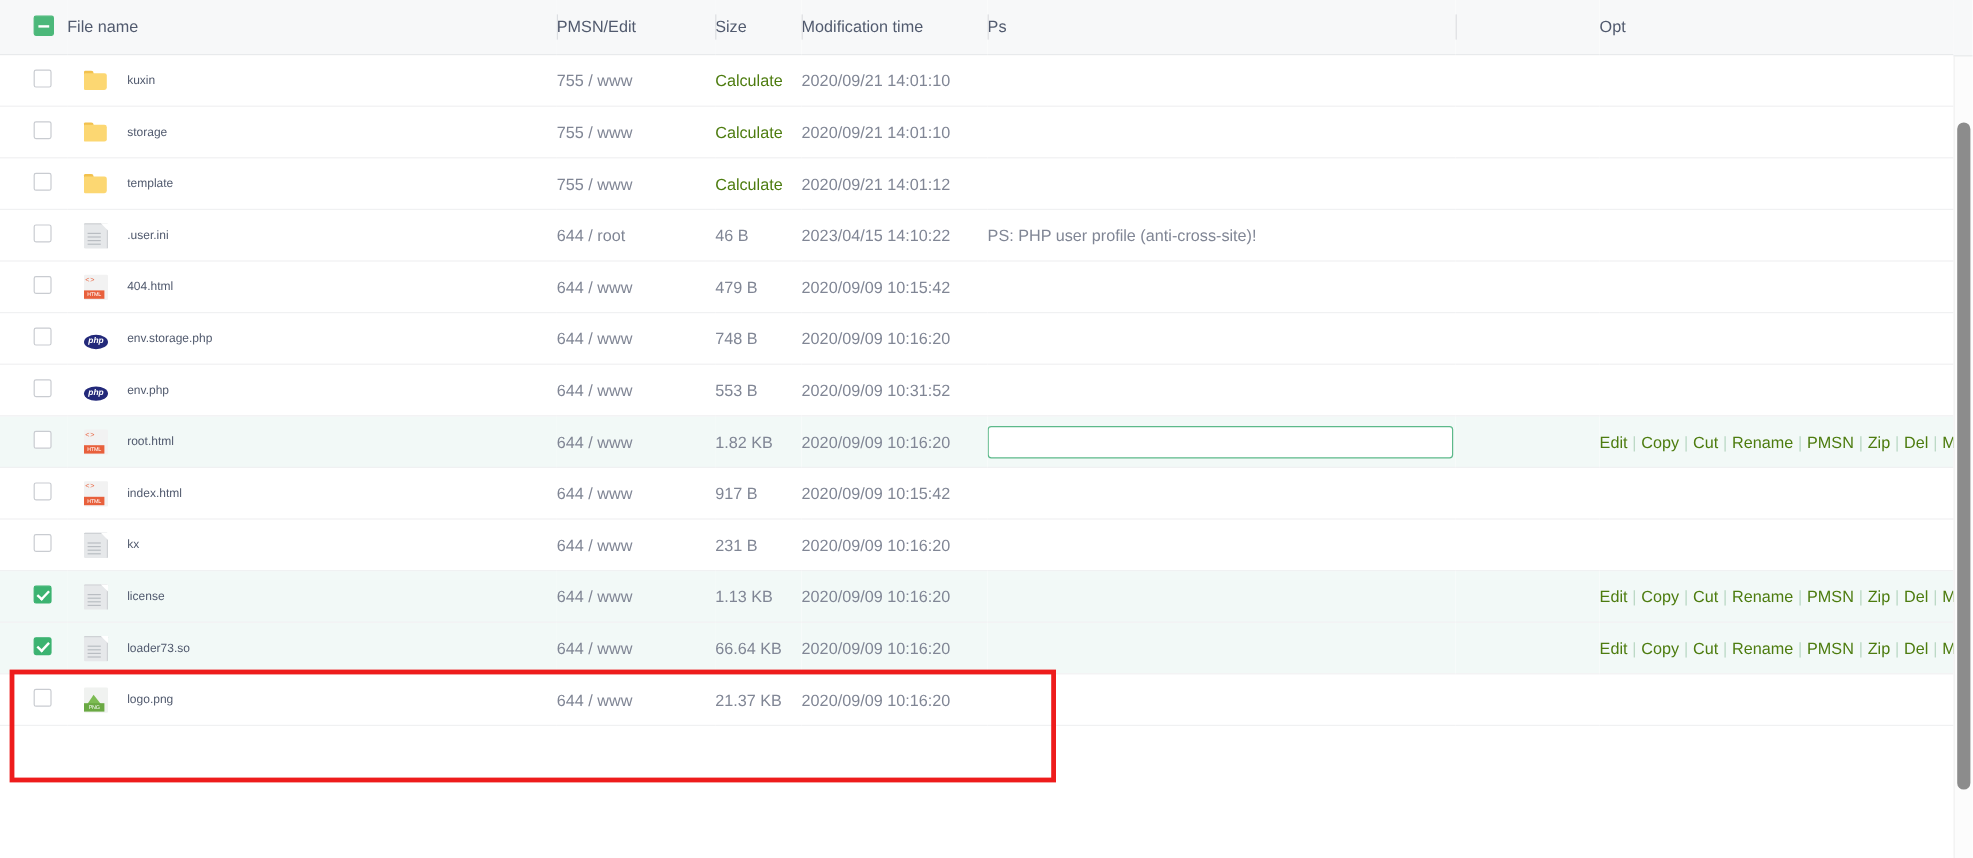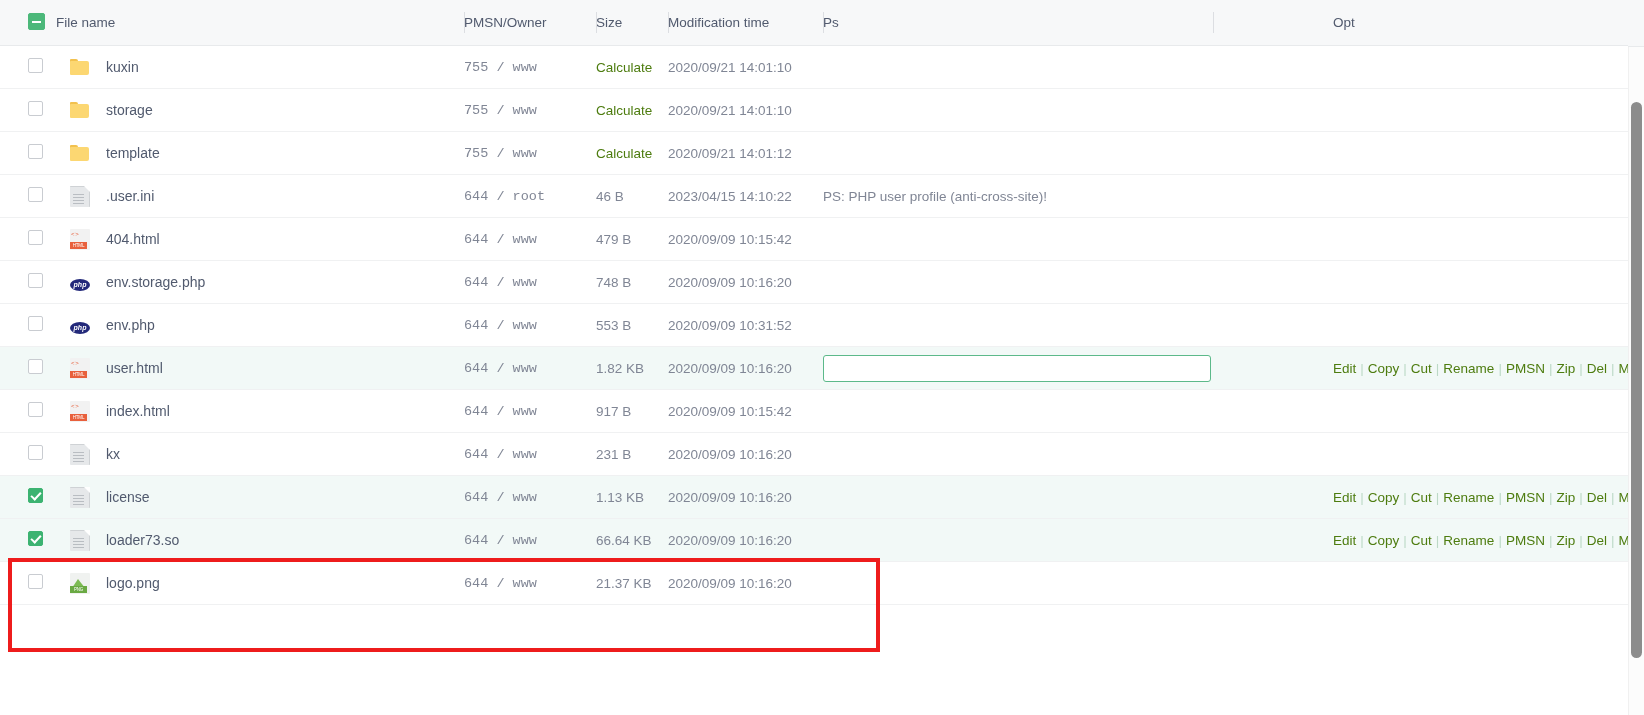--- a/index.html
+++ b/index.html
@@ -132,21 +132,21 @@
   }
   .ficon {
     width: 20px;
     height: 22px;
     flex: 0 0 20px;
     margin-right: 16px;
     position: relative;
   }
   .fname {
     color: #515a6e;
-    font-size: 14px;
+    font-size: 10px;
   }
 
   
   .icon-folder::before {
     content: "";
     position: absolute;
     left: 0; top: 3px;
     width: 8px; height: 4px;
     background: #f2c14e;
     border-radius: 1px 2px 0 0;
@@ -254,21 +254,21 @@
     text-align: center;
     font-size: 4.5px;
     color: #fff;
     background: #6aa943;
     padding: 1px 0;
     letter-spacing: -0.2px;
     font-family: "Liberation Sans", sans-serif;
   }
 
   
-  .owner-cell { color: #808695; font-family: Liberation Mono, monospace; }
+  .owner-cell { color: #808695; }
   .size-cell  { color: #808695; }
   .size-cell.calc { color: #4d7c0f; cursor: pointer; }
   .time-cell  { color: #808695; }
   .ps-cell    { color: #9a9fa8; padding-left: 0 !important; }
 
   
   .rename-input {
     width: 388px;
     height: 27px;
     border: 1px solid #5cb98a;
@@ -356,21 +356,21 @@
         <col class="col-ps">
       <col class="col-spacer">
         <col class="col-opt">
     </colgroup>
     <thead class="fm-head">
       <tr>
         <th class="cb-cell">
           <span class="checkbox indeterminate"></span>
         </th>
         <th class="th-pad">File name</th>
-        <th class="sep th-pad">PMSN/Owner</th>
+        <th class="sep th-pad">PMSN/Edit</th>
         <th class="sep th-pad">Size</th>
         <th class="sep th-pad">Modification time</th>
         <th class="sep th-pad">Ps</th>
         <th class="sep"></th>
         <th class="th-opt">Opt</th>
       </tr>
     </thead>
     <tbody id="row-body">
         <tr class="fm-row">
           <td class="cb-cell"><span class="checkbox"></span></td>
@@ -475,21 +475,21 @@
           <td class="time-cell th-pad">2020/09/09 10:31:52</td>
           <td class="ps-cell"><span></span></td>
           <td></td>
           <td class="opt-cell"></td>
         </tr>
         <tr class="fm-row hovered">
           <td class="cb-cell"><span class="checkbox"></span></td>
           <td class="name-cell">
             <div class="name-wrap">
               <span class="ficon icon-html"></span>
-              <span class="fname">user.html</span>
+              <span class="fname">root.html</span>
             </div>
           </td>
           <td class="owner-cell th-pad">644 / www</td>
           <td class="size-cell th-pad">1.82 KB</td>
           <td class="time-cell th-pad">2020/09/09 10:16:20</td>
           <td class="ps-cell">
             <input type="text" class="rename-input" placeholder="" style="">
           </td>
           <td></td>
           <td class="opt-cell"><span class="opt-links"><a>Edit</a><span class="bar">|</span><a>Copy</a><span class="bar">|</span><a>Cut</a><span class="bar">|</span><a>Rename</a><span class="bar">|</span><a>PMSN</a><span class="bar">|</span><a>Zip</a><span class="bar">|</span><a>Del</a><span class="bar">|</span><a>More</a></span></td>

